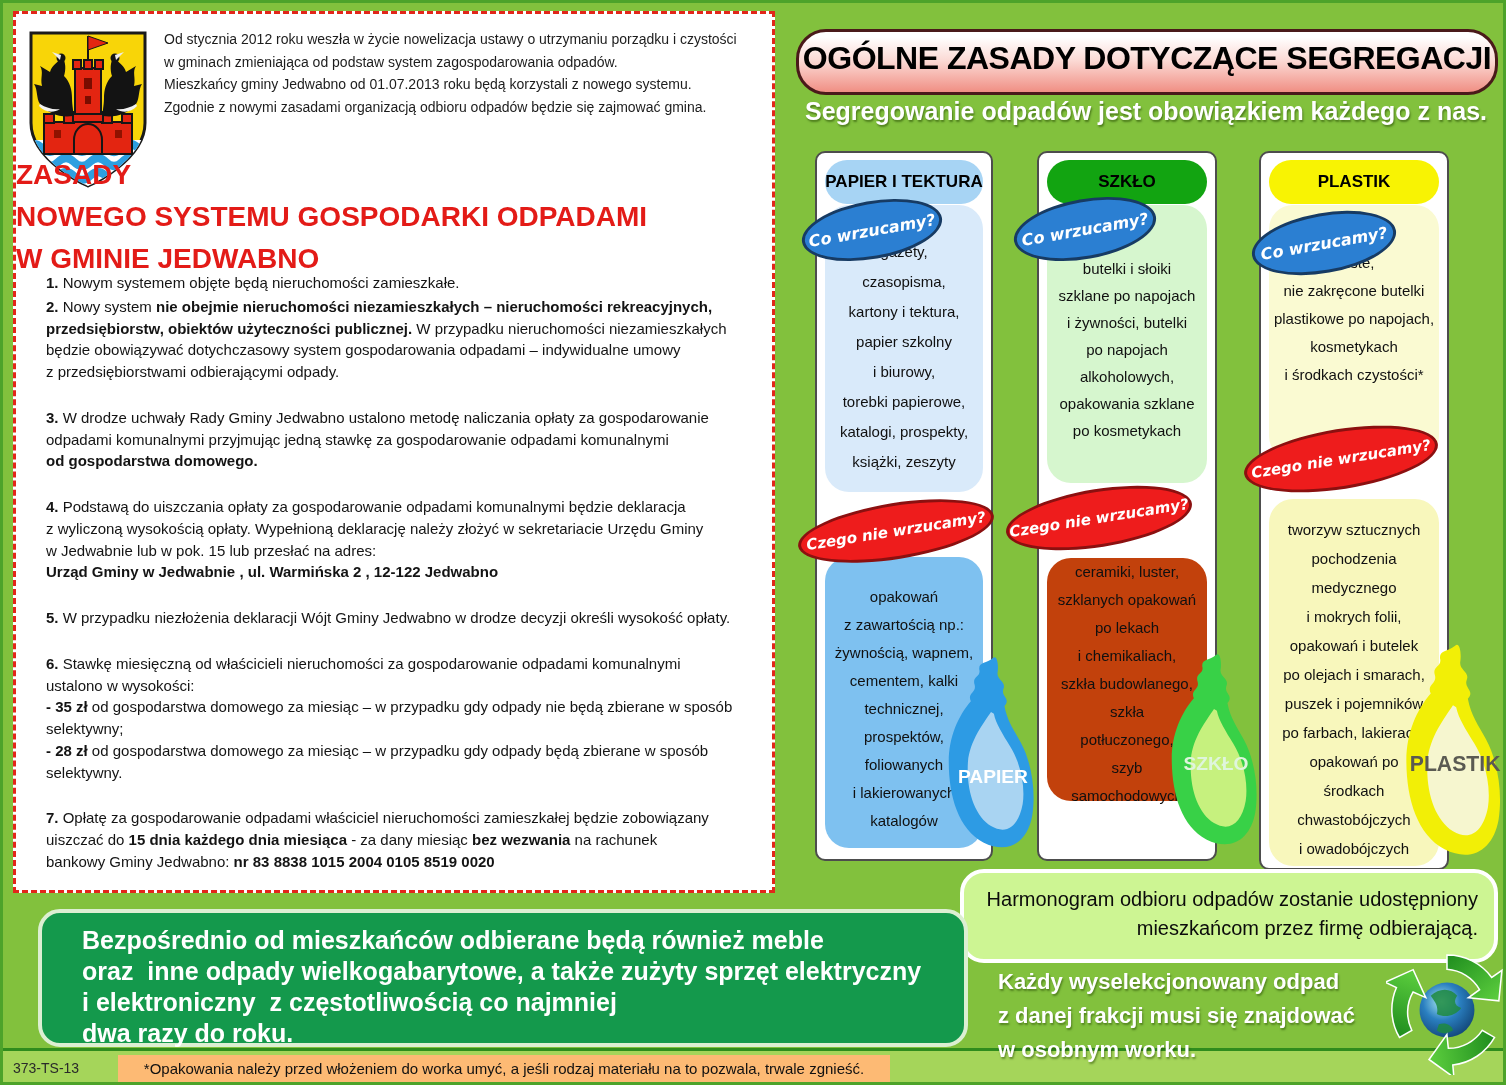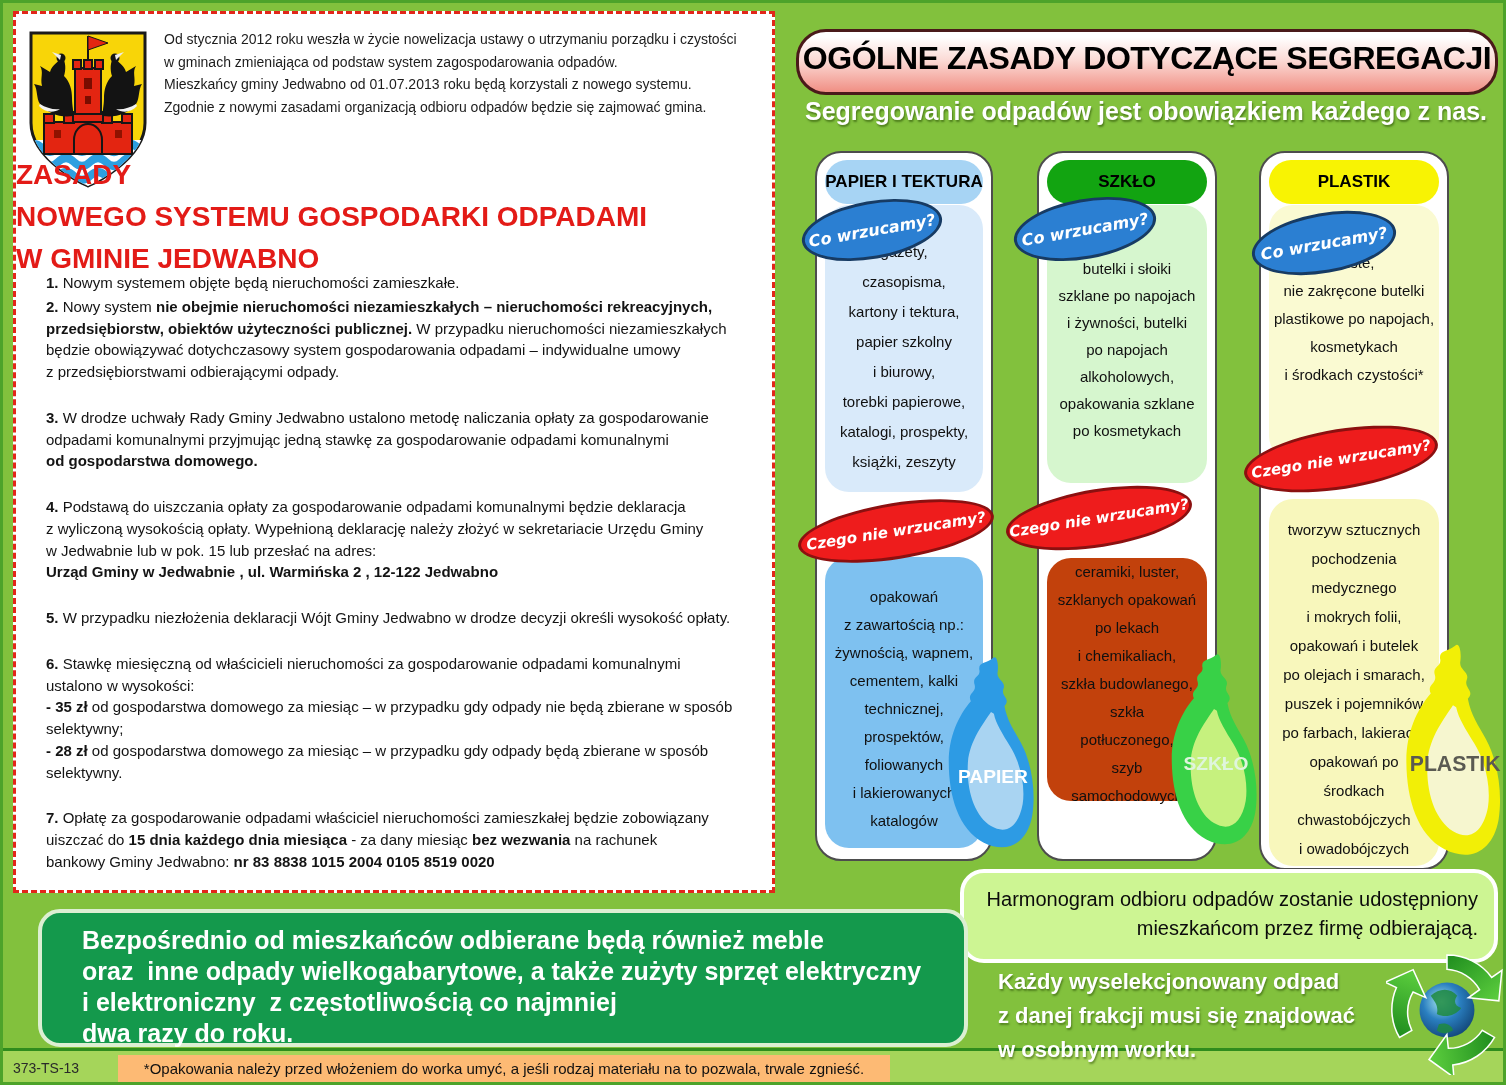--- a/index.html
+++ b/index.html
@@ -38,21 +38,21 @@
   .r-header{ position:absolute; left:8px; top:26px; width:702px; height:66px;
              border-radius:30px; border:3px solid #4A1A1A;
              background:linear-gradient(180deg,#FFFFFF 8%,#FBD9D4 48%,#F08F84 100%);
              text-align:center; font-weight:bold; font-size:32px; line-height:52px;
              color:#000; letter-spacing:-0.5px; }
   .r-subtitle{ position:absolute; left:0; top:94px; width:716px; text-align:center;
                color:#fff; font-weight:bold; font-size:25px;
                text-shadow:1px 2px 2px rgba(35,70,0,.55); }
 
   .col{ position:absolute; top:148px; background:#fff; border:2px solid #4d4d4d;
-        border-radius:26px; }
+        border-radius:10px; }
   .col1{ left:27px;  width:178px; height:710px; }
   .col2{ left:249px; width:180px; height:710px; }
   .col3{ left:471px; width:190px; height:719px; }
 
   .pill{ position:absolute; left:8px; right:8px; top:7px; height:44px; border-radius:22px;
          text-align:center; font-weight:bold; font-size:17px; line-height:44px; color:#000; }
   .pill1{ background:#A7D4F4; } .pill2{ background:#12A411; } .pill3{ background:#F8F303; }
 
   .lbox{ position:absolute; left:8px; right:8px; border-radius:24px; text-align:center;
          font-size:15px; color:#101010; white-space:pre-line; }

